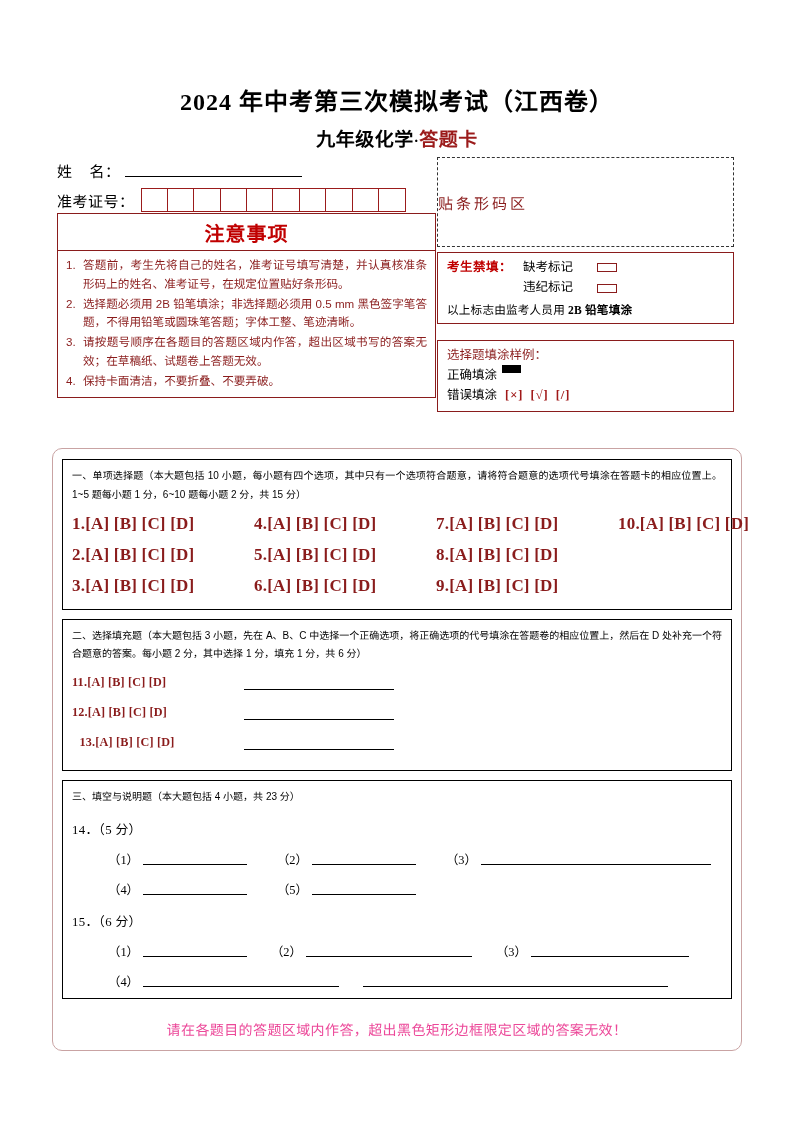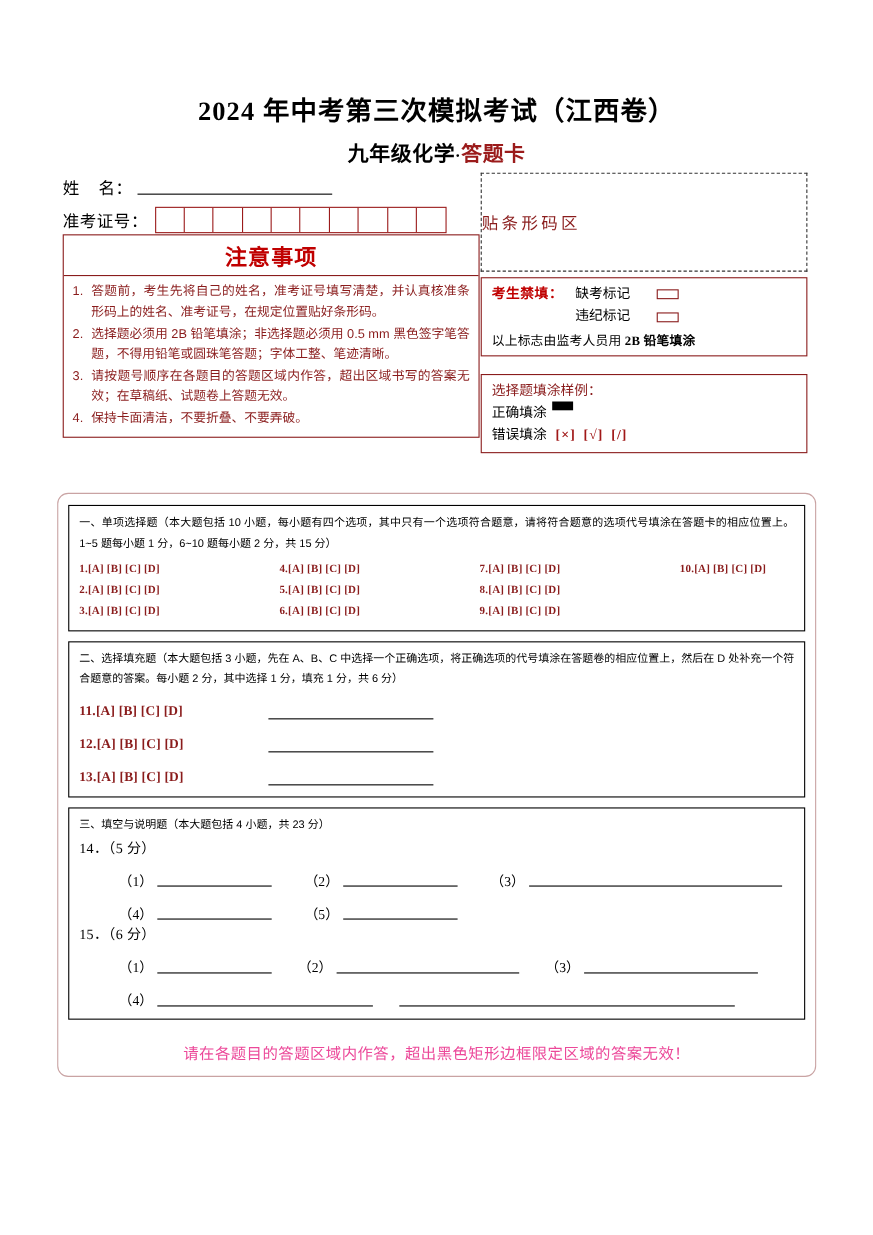--- a/index.html
+++ b/index.html
@@ -265,58 +265,59 @@
   }
 
   
   .mcq-grid {
     display: grid;
     grid-template-columns: 182px 182px 182px 1fr;
     row-gap: 2px;
     margin-top: 5px;
   }
   .mcq-item {
-    font-size: 10px;
+    font-size: 17px;
     color: #8a1c1c;
     font-weight: bold;
     white-space: nowrap;
     line-height: 1.72;
     letter-spacing: 0.2px;
   }
   .mcq-item .num { color: #8a1c1c; }
 
   
   .fill-choice-list { margin-top: 8px; }
   .fill-choice-row {
     display: flex;
     align-items: flex-end;
     margin-bottom: 12px;
     height: 18px;
   }
-  .fill-choice-row:last-child { margin-bottom: 2px; }
+  .fill-choice-row:last-child { margin-bottom: 12px; text-align: center; }
   .fc-label {
     font-size: 12.2px;
     color: #8a1c1c;
     font-weight: bold;
     width: 110px;
     flex: none;
     white-space: nowrap;
     letter-spacing: 0.2px;
   }
   .fc-line {
     width: 150px;
     border-bottom: 1.3px solid #000;
     margin-left: 62px;
     height: 1px;
   }
 
   
   .q-label {
     font-size: 12.8px;
     color: #000;
+    margin-top: 13px;
     margin-bottom: 2px;
     letter-spacing: 0.3px;
     font-family: "Liberation Serif", "DejaVu Serif", serif;
   }
   .blank-row {
     display: flex;
     align-items: flex-end;
     margin-top: 12px;
     padding-left: 36px;
   }

